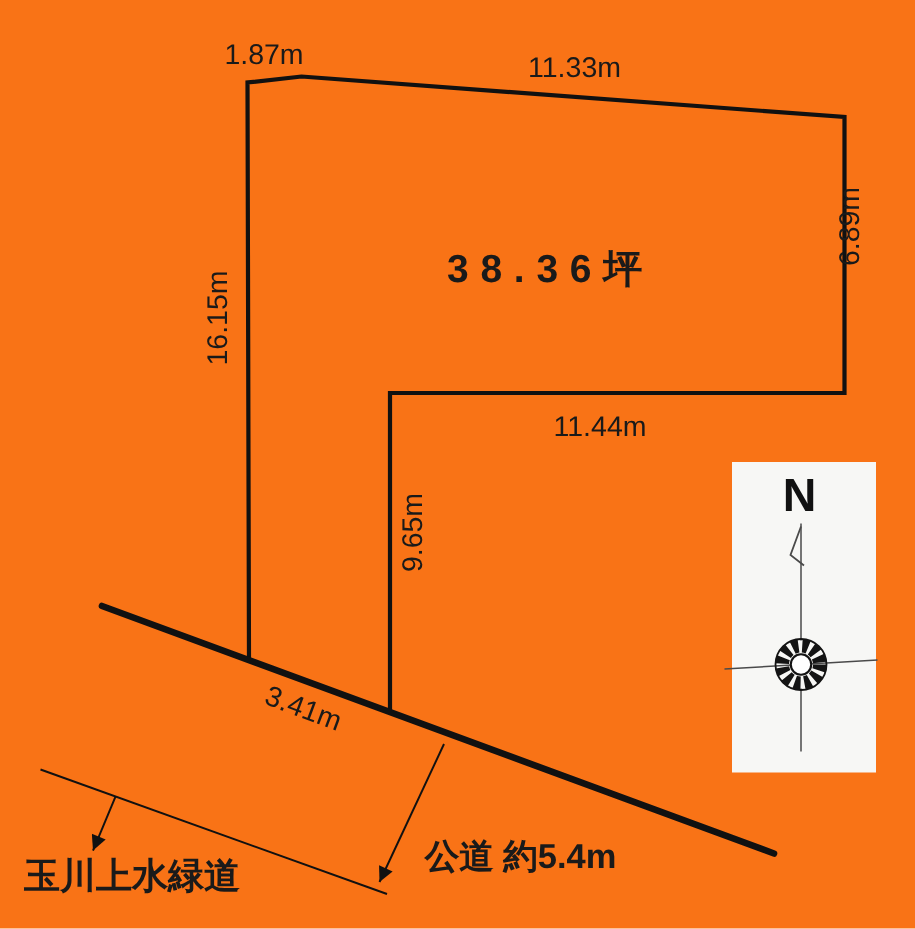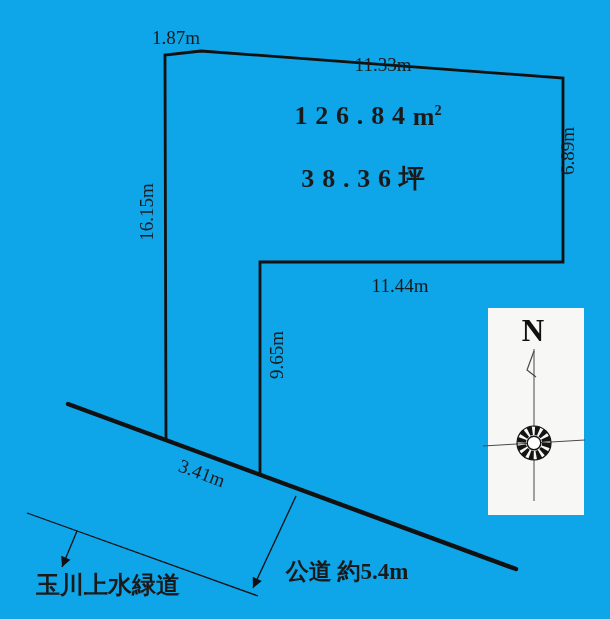--- a/index.html
+++ b/index.html
@@ -1,31 +1,31 @@
 <!DOCTYPE html>
 <html><head>
 <meta charset="utf-8">
 <style>
   html,body{margin:0;padding:0;background:#ffffff;}
   .stage{
-    position:relative;width:610px;height:619px;background:#0ea5e9;overflow:hidden;
-    font-family:Liberation Serif, serif;color:#1a1a1a;
+    position:relative;width:610px;height:619px;background:#f97316;overflow:hidden;
+    font-family:Liberation Sans, sans-serif;color:#1a1a1a;
   }
   .stage svg{position:absolute;left:0;top:0;}
   .lbl{
     position:absolute;white-space:nowrap;line-height:1;
     transform:translate(-50%,-50%);font-size:19px;color:#1a1a1a;
   }
   .rot-ccw{transform:translate(-50%,-50%) rotate(-90deg);}
   .rot-road{transform:translate(-50%,-50%) rotate(20.5deg);}
   .area-line{font-weight:bold;font-size:26px;letter-spacing:0.30em;}
   .area-line .unit{letter-spacing:0;}
   .area-line sup{font-size:0.55em;letter-spacing:0;}
   .road-lbl{font-weight:bold;font-size:23px;margin-top:12px;}
-  .greenway-lbl{font-weight:bold;font-size:24px;margin-left:20px;}
+  .greenway-lbl{font-weight:bold;font-size:24px;}
   .north-lbl{font-weight:bold;font-size:31px;color:#111;}
 </style>
 </head>
 <body>
 
 <div class="stage">
 
   <svg width="610" height="619" viewBox="0 0 610 619">
     <defs>
       <marker id="arrow" viewBox="0 0 10 10" refX="10" refY="5" markerWidth="14" markerHeight="10" markerUnits="userSpaceOnUse" orient="auto">
@@ -51,35 +51,32 @@
       <line x1="534" y1="459" x2="534" y2="501" stroke="#4a4a4a" stroke-width="1"></line>
       <line x1="483" y1="446" x2="585" y2="440" stroke="#4a4a4a" stroke-width="1"></line>
       <circle cx="534" cy="443" r="17" fill="none" stroke="#141414" stroke-width="1.2"></circle>
       <circle cx="534" cy="443" r="12.5" fill="none" stroke="#141414" stroke-width="9" stroke-dasharray="4 2.6"></circle>
       <circle cx="534" cy="443" r="6.8" fill="#ffffff" stroke="#141414" stroke-width="1.4"></circle>
     </g>
   </svg>
 
   <div class="lbl" style="left:176px;top:37px">1.87m</div>
 
-  <div class="lbl" style="left:383px;top:64px">11.33m</div>
+  <div class="lbl" style="left:383px;top:46px">11.33m</div>
 
   <div class="lbl rot-ccw" style="left:567px;top:151px">6.89m</div>
 
   <div class="lbl rot-ccw" style="left:146px;top:212px">16.15m</div>
 
   <div class="lbl" style="left:400px;top:285px">11.44m</div>
 
   <div class="lbl rot-ccw" style="left:276px;top:355px">9.65m</div>
 
   <div class="lbl rot-road" style="left:202px;top:473px">3.41m</div>
 
-  <div class="lbl area-line" style="left:368px;top:116px">
-    <span>126.84</span><span class="unit"><span>m</span><sup>2</sup></span>
-  </div>
 
   <div class="lbl area-line" style="left:367px;top:179px">38.36坪</div>
 
   <div class="lbl road-lbl" style="left:347px;top:559px">公道 約5.4m</div>
 
   <div class="lbl greenway-lbl" style="left:88px;top:585px">玉川上水緑道</div>
 
   <div class="lbl north-lbl" style="left:533px;top:330px">N</div>
 
 </div>

